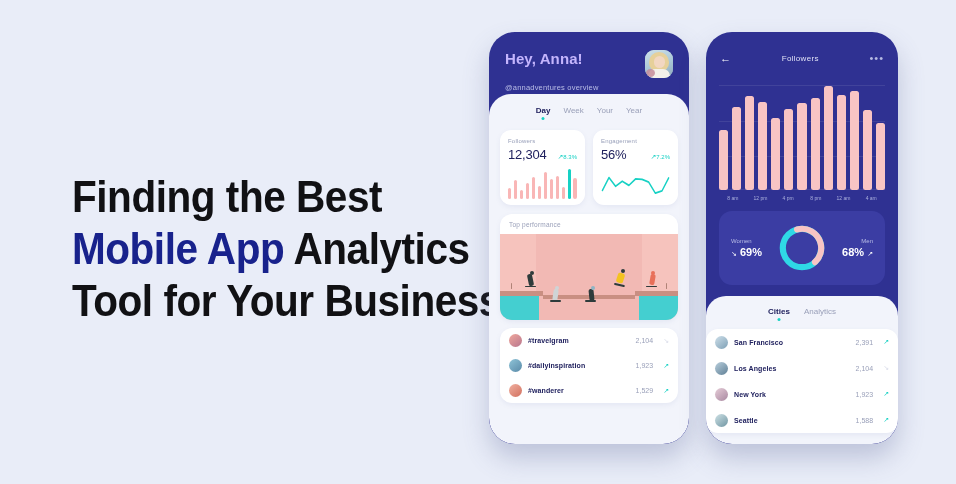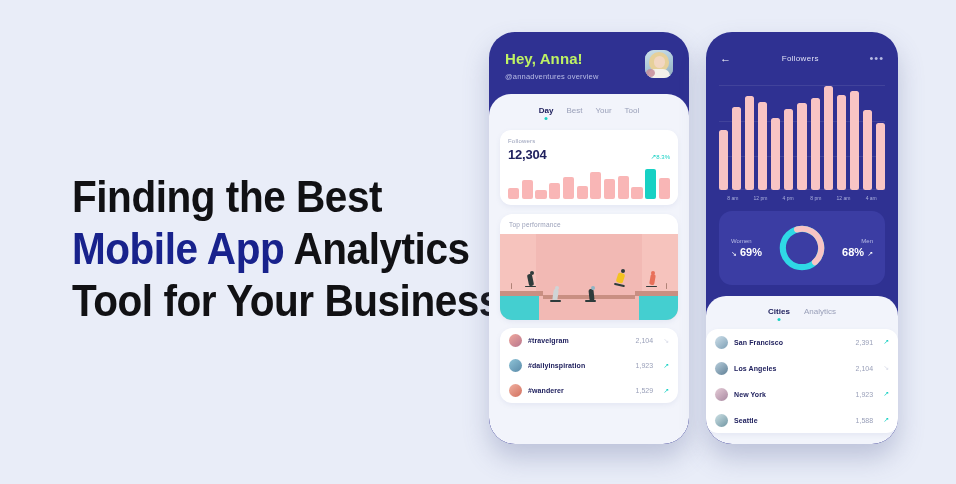--- a/index.html
+++ b/index.html
@@ -43,24 +43,24 @@
   }
   #phone-two {
     left: 706px; top: 32px;
     width: 192px; height: 412px;
     background: #2f3192;
   }
 
   
   .p1-header { padding: 18px 16px 0 16px; position: relative; height: 62px; }
   .p1-greeting {
-    color: #bef264; font-size: 15px; font-weight: bold; letter-spacing: 0.1px;
+    color: #c4b5fd; font-size: 15px; font-weight: bold; letter-spacing: 0.1px;
   }
   .p1-subtitle {
-    color: #b9bde6; font-size: 7.5px; margin-top: 5px; letter-spacing: 0.2px;
+    color: #b9bde6; font-size: 7.5px; margin-top: 16px; letter-spacing: 0.2px;
   }
   .p1-avatar {
     position: absolute; right: 16px; top: 18px;
     width: 28px; height: 28px; border-radius: 9px;
     overflow: hidden; background: #9fb6d0;
   }
   .av-sky { position:absolute; inset:0; background: linear-gradient(160deg,#cfe1ea 0%,#a8c6d6 55%,#8fa9bb 100%); }
   .av-hair { position:absolute; left:4px; top:2px; width:20px; height:19px; border-radius:10px 10px 8px 8px; background:#e6d09a; }
   .av-face { position:absolute; left:9px; top:6px; width:11px; height:12px; border-radius:6px; background:#f2d7c2; }
   .av-body { position:absolute; left:3px; bottom:0; width:22px; height:9px; border-radius:7px 7px 0 0; background:#f4f0ea; }
@@ -80,21 +80,21 @@
     border-radius: 50%; background: #17d1c4;
   }
 
   .stat-row { display: flex; gap: 8px; margin-top: 10px; }
   .stat-card {
     flex: 1; background: #ffffff; border-radius: 11px;
     padding: 8px 8px 6px 8px; box-shadow: 0 2px 5px rgba(120,130,180,0.10);
   }
   .stat-label { font-size: 6px; color: #99a0ba; letter-spacing: .2px; }
   .stat-valrow { display: flex; align-items: baseline; justify-content: space-between; margin-top: 3px; }
-  .stat-value { font-size: 13px; font-weight: bold; color: #20215e; letter-spacing: -.2px; }
+  .stat-value { font-size: 13px; font-weight: normal; color: #20215e; letter-spacing: -.2px; }
   .stat-delta { font-size: 6px; color: #17d1c4; white-space: nowrap; }
   .stat-delta .arrow { font-size: 7px; }
 
   .mini-bars { display: flex; align-items: flex-end; gap: 2.5px; height: 30px; margin-top: 7px; }
   .mini-bars i { display:block; flex:1; background:#f9b6b6; border-radius: 2px; }
   .mini-bars i.hot { background:#17d1c4; }
   .mini-line { height: 30px; margin-top: 7px; }
 
   .perf-card {
     background: #ffffff; border-radius: 12px; margin-top: 9px; overflow: hidden;
@@ -192,23 +192,23 @@
       <span class="av-face"></span>
       <span class="av-body"></span>
       <span class="av-leaf"></span>
     </div>
   </div>
 
   <div class="p1-sheet">
 
     <div class="p1-tabs">
       <div class="p1-tab active">Day</div>
-      <div class="p1-tab">Best</div>
+      <div class="p1-tab">Week</div>
       <div class="p1-tab">Your</div>
-      <div class="p1-tab">Tool</div>
+      <div class="p1-tab">Year</div>
     </div>
 
     <div class="stat-row">
 
       <div class="stat-card">
         <div class="stat-label">Followers</div>
         <div class="stat-valrow">
           <span class="stat-value">12,304</span>
           <span class="stat-delta"><span class="arrow">↗</span><span>8.3%</span></span>
         </div>
@@ -221,20 +221,32 @@
             <i style="height: 44%;"></i>
             <i style="height: 90%;"></i>
             <i style="height: 66%;"></i>
             <i style="height: 78%;"></i>
             <i style="height: 40%;"></i>
             <i class="hot" style="height: 100%;"></i>
             <i style="height: 70%;"></i>
           </div>
       </div>
 
+      <div class="stat-card">
+        <div class="stat-label">Engagement</div>
+        <div class="stat-valrow">
+          <span class="stat-value">56%</span>
+          <span class="stat-delta"><span class="arrow">↗</span><span>7.2%</span></span>
+        </div>
+        <div class="mini-line">
+          <svg id="eng-line" viewBox="0 0 100 34" preserveAspectRatio="none" style="width:100%;height:100%;display:block">
+              <path d="M2.00,24.28 L11.60,9.72 L21.20,19.60 L30.80,13.88 L40.40,18.56 L50.00,11.28 L59.60,11.80 L69.20,14.92 L78.80,27.40 L88.40,24.80 L98.00,10.24 " fill="none" stroke="#17d1c4" stroke-width="2" stroke-linecap="round" stroke-linejoin="round"></path>
+            </svg>
+        </div>
+      </div>
 
     </div>
 
     <div class="perf-card">
       <div class="perf-title">Top performance</div>
       <div class="perf-art">
         <span class="art-wall"></span>
         <span class="art-water"></span>
         <span class="art-watermid"></span>
         <span class="art-ledgeL"></span>

